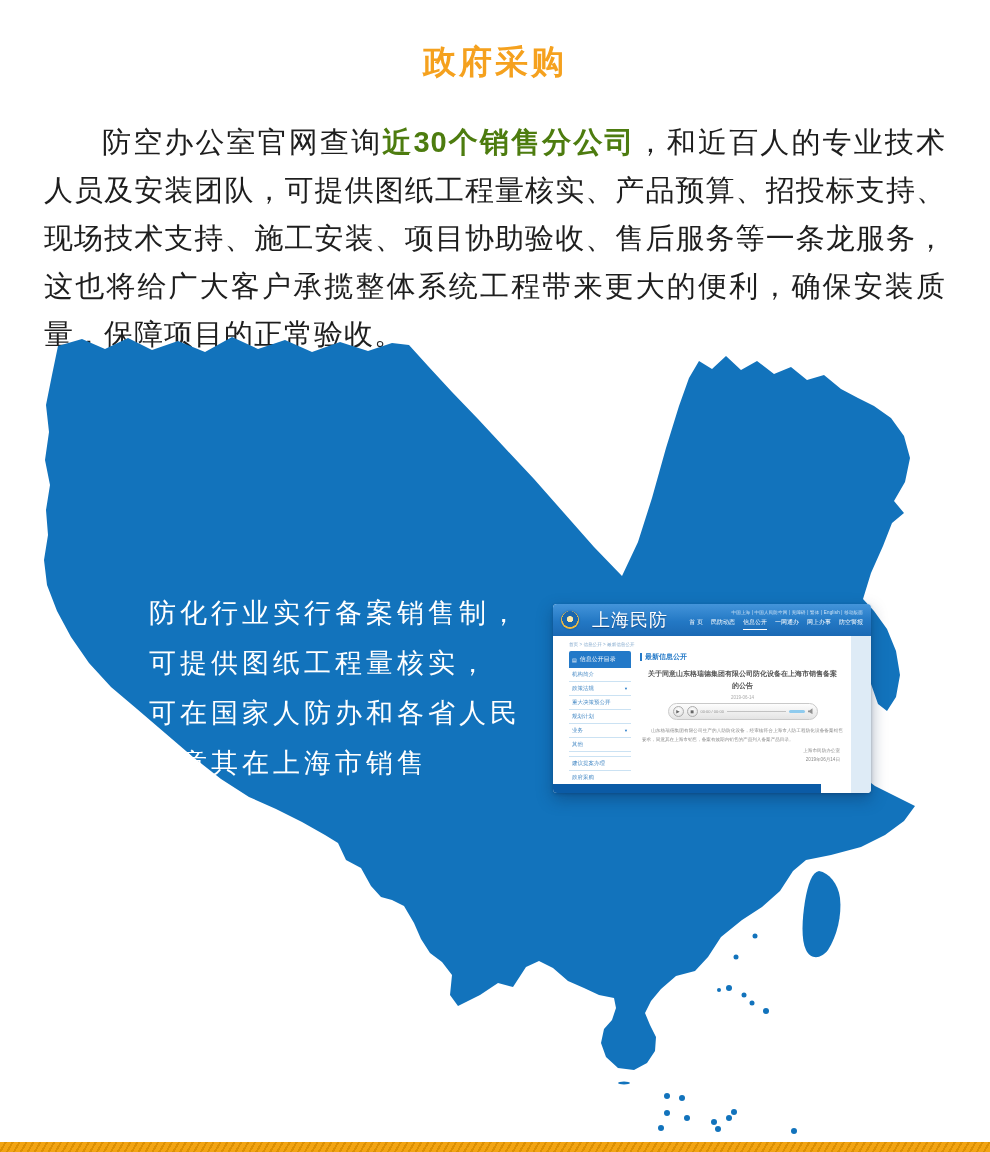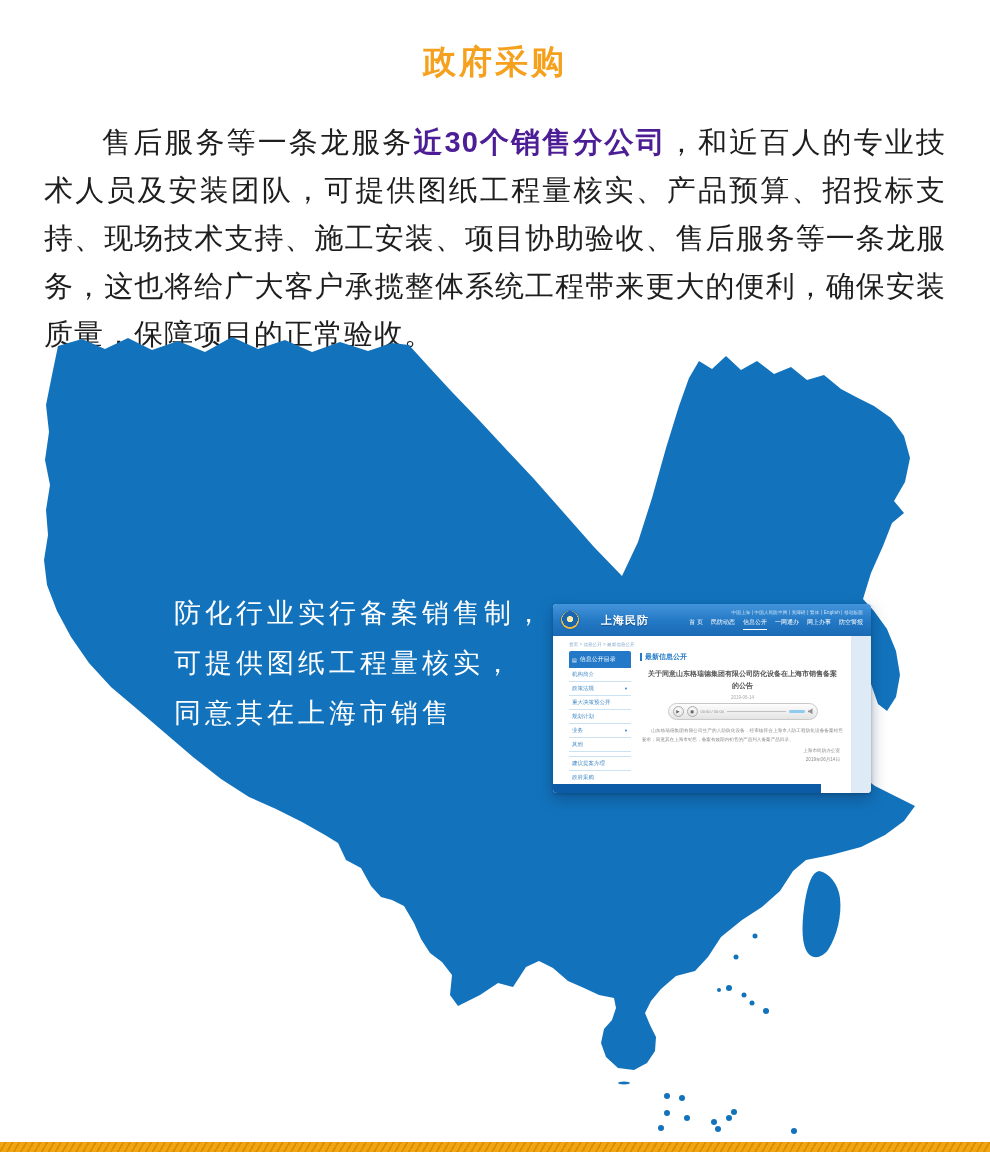--- a/index.html
+++ b/index.html
@@ -6,38 +6,38 @@
   body{width:990px;height:1152px;background:#fff;position:relative;overflow:hidden;
        font-family:"Liberation Sans","DejaVu Sans",sans-serif;}
   .stage{position:absolute;inset:0;}
 
   
   .page-title{position:absolute;top:40px;left:0;width:100%;margin:0;text-align:center;
     font-size:33px;font-weight:bold;color:#F5A11E;letter-spacing:3px;}
   .intro{position:absolute;top:118px;left:44px;width:902px;margin:0;
     font-size:29px;line-height:48px;color:#1e1e1e;text-align:justify;
     text-indent:2em;letter-spacing:1px;}
-  .intro .hl{color:#4c1d95;font-weight:bold;}
+  .intro .hl{color:#4d7c0f;font-weight:bold;}
 
   
   .map-svg{position:absolute;left:0;top:0;z-index:1;}
-  .map-caption{position:absolute;left:174px;top:588px;z-index:2;color:#ffffff;
+  .map-caption{position:absolute;left:149px;top:588px;z-index:2;color:#ffffff;
     font-size:27px;line-height:50px;letter-spacing:4px;}
 
   
   .card{position:absolute;left:553px;top:604px;width:318px;height:189px;z-index:3;
     background:#fff;border-radius:4px;overflow:hidden;
     box-shadow:0 6px 16px rgba(10,40,80,.38),0 1px 3px rgba(10,40,80,.3);}
   .card .rstrip{position:absolute;right:0;top:32px;bottom:0;width:20px;background:#DEEBF6;}
   .site-header{position:relative;height:32px;display:flex;align-items:center;padding:0 8px;
     background:linear-gradient(180deg,#4394DA 0%,#2378C4 55%,#1B69B4 100%);}
   .logo{width:18px;height:18px;border-radius:50%;flex:0 0 auto;
     background:radial-gradient(circle at 50% 45%,#FFE9A8 0 22%,#1A66AE 23% 58%,#F3BC3E 59% 100%);
     box-shadow:0 0 2px rgba(0,0,0,.35);}
-  .brand{color:#fff;font-size:11px;font-weight:bold;margin-left:22px;letter-spacing:1px;
+  .brand{color:#fff;font-size:18px;font-weight:normal;margin-left:13px;letter-spacing:1px;
     text-shadow:0 1px 1px rgba(0,40,90,.5);}
   .hdr-right{margin-left:auto;display:flex;flex-direction:column;align-items:flex-end;gap:3px;}
   .top-links{font-size:4.5px;color:#CFE4F7;letter-spacing:.2px;}
   .nav{display:flex;gap:8px;}
   .nav span{font-size:6px;color:#fff;padding-bottom:2px;}
   .nav span.active{border-bottom:1px solid #fff;}
 
   .crumb{margin:6px 0 4px 16px;font-size:4.6px;color:#7FA6CB;}
   .cols{display:flex;}
   .sidebar{margin-left:16px;width:62px;flex:0 0 auto;}
@@ -77,21 +77,21 @@
   .stripe{position:absolute;left:0;right:0;bottom:0;height:10px;z-index:4;
     background:repeating-linear-gradient(120deg,#F2A413 0,#F2A413 4px,#DC9003 4px,#DC9003 6px);}
 </style>
 </head>
 <body>
 
 <div class="stage">
 
   <h1 class="page-title">政府采购</h1>
 
-  <p class="intro"><span>售后服务等一条龙服务</span><span class="hl">近30个销售分公司</span><span>，和近百人的专业技术人员及安装团队，可提供图纸工程量核实、产品预算、招投标支持、现场技术支持、施工安装、项目协助验收、售后服务等一条龙服务，这也将给广大客户承揽整体系统工程带来更大的便利，确保安装质量，保障项目的正常验收。</span></p>
+  <p class="intro"><span>防空办公室官网查询</span><span class="hl">近30个销售分公司</span><span>，和近百人的专业技术人员及安装团队，可提供图纸工程量核实、产品预算、招投标支持、现场技术支持、施工安装、项目协助验收、售后服务等一条龙服务，这也将给广大客户承揽整体系统工程带来更大的便利，确保安装质量，保障项目的正常验收。</span></p>
 
   <svg class="map-svg" width="990" height="1152" viewBox="0 0 990 1152">
     <g fill="#1273BC">
       <path d="M58,346 L82,339 105,349 128,338 152,350 178,341 205,352 232,337 258,349 285,340 312,352 340,342 368,351 392,343 409,345
         L428,366 452,392 478,419 504,447 534,479 564,513 594,547 622,576
         L638,542 652,498 666,448 679,406 689,378
         L699,361 712,369 726,356 741,370 757,361 774,374 791,367 807,380 824,375 841,389 858,398
         L874,406 891,418 904,436 910,458 905,482 894,501 904,513 892,523
         L883,546 871,573 863,599
         L874,611 887,629 896,651 900,675 896,697 887,711 878,704 871,684 865,659 859,634 854,615
@@ -123,20 +123,21 @@
       <circle cx="734" cy="1112" r="3"></circle>
       <circle cx="718" cy="1129" r="3"></circle>
       <circle cx="661" cy="1128" r="3"></circle>
       <circle cx="794" cy="1131" r="3"></circle>
     </g>
   </svg>
 
   <div class="map-caption">
     <div>防化行业实行备案销售制，</div>
     <div>可提供图纸工程量核实，</div>
+    <div>可在国家人防办和各省人民</div>
     <div>同意其在上海市销售</div>
   </div>
 
   <div class="card">
     <div class="site-header">
       <div class="logo"></div>
       <div class="brand">上海民防</div>
       <div class="hdr-right">
         <div class="top-links">中国上海 | 中国人民防空网 | 无障碍 | 繁体 | English | 移动版面</div>
         <div class="nav">

